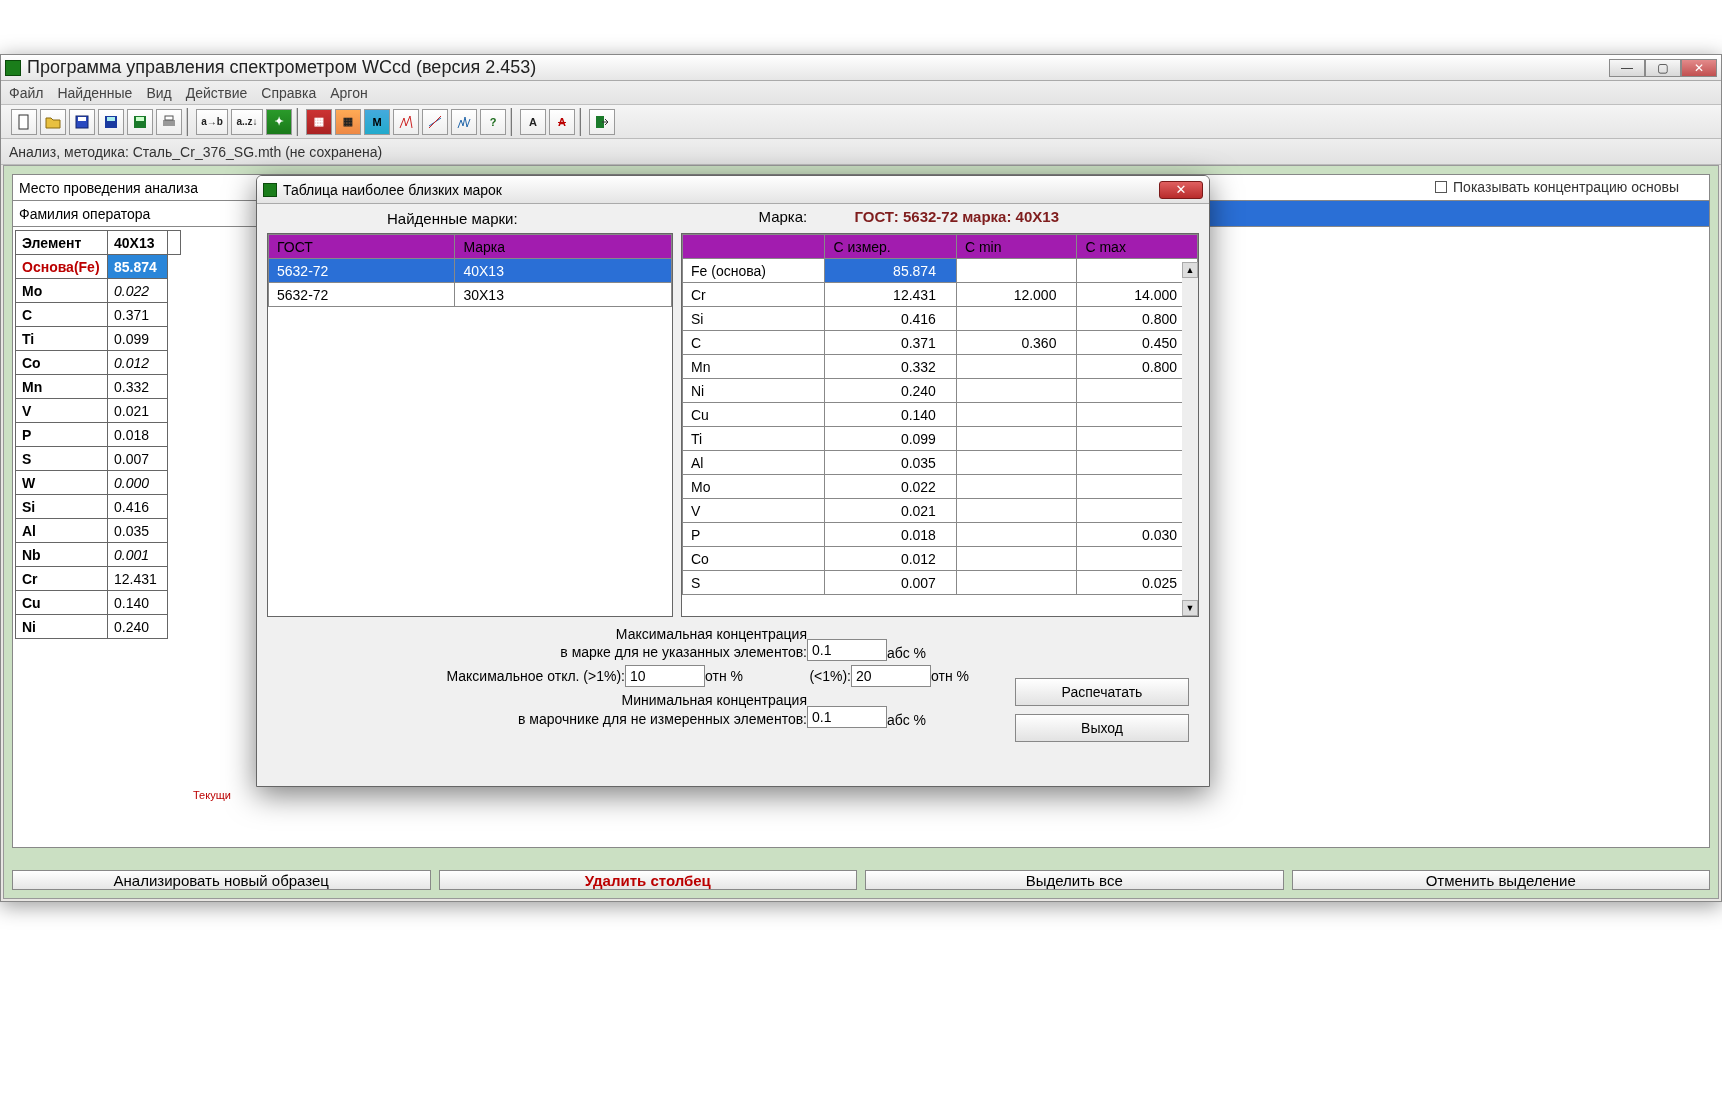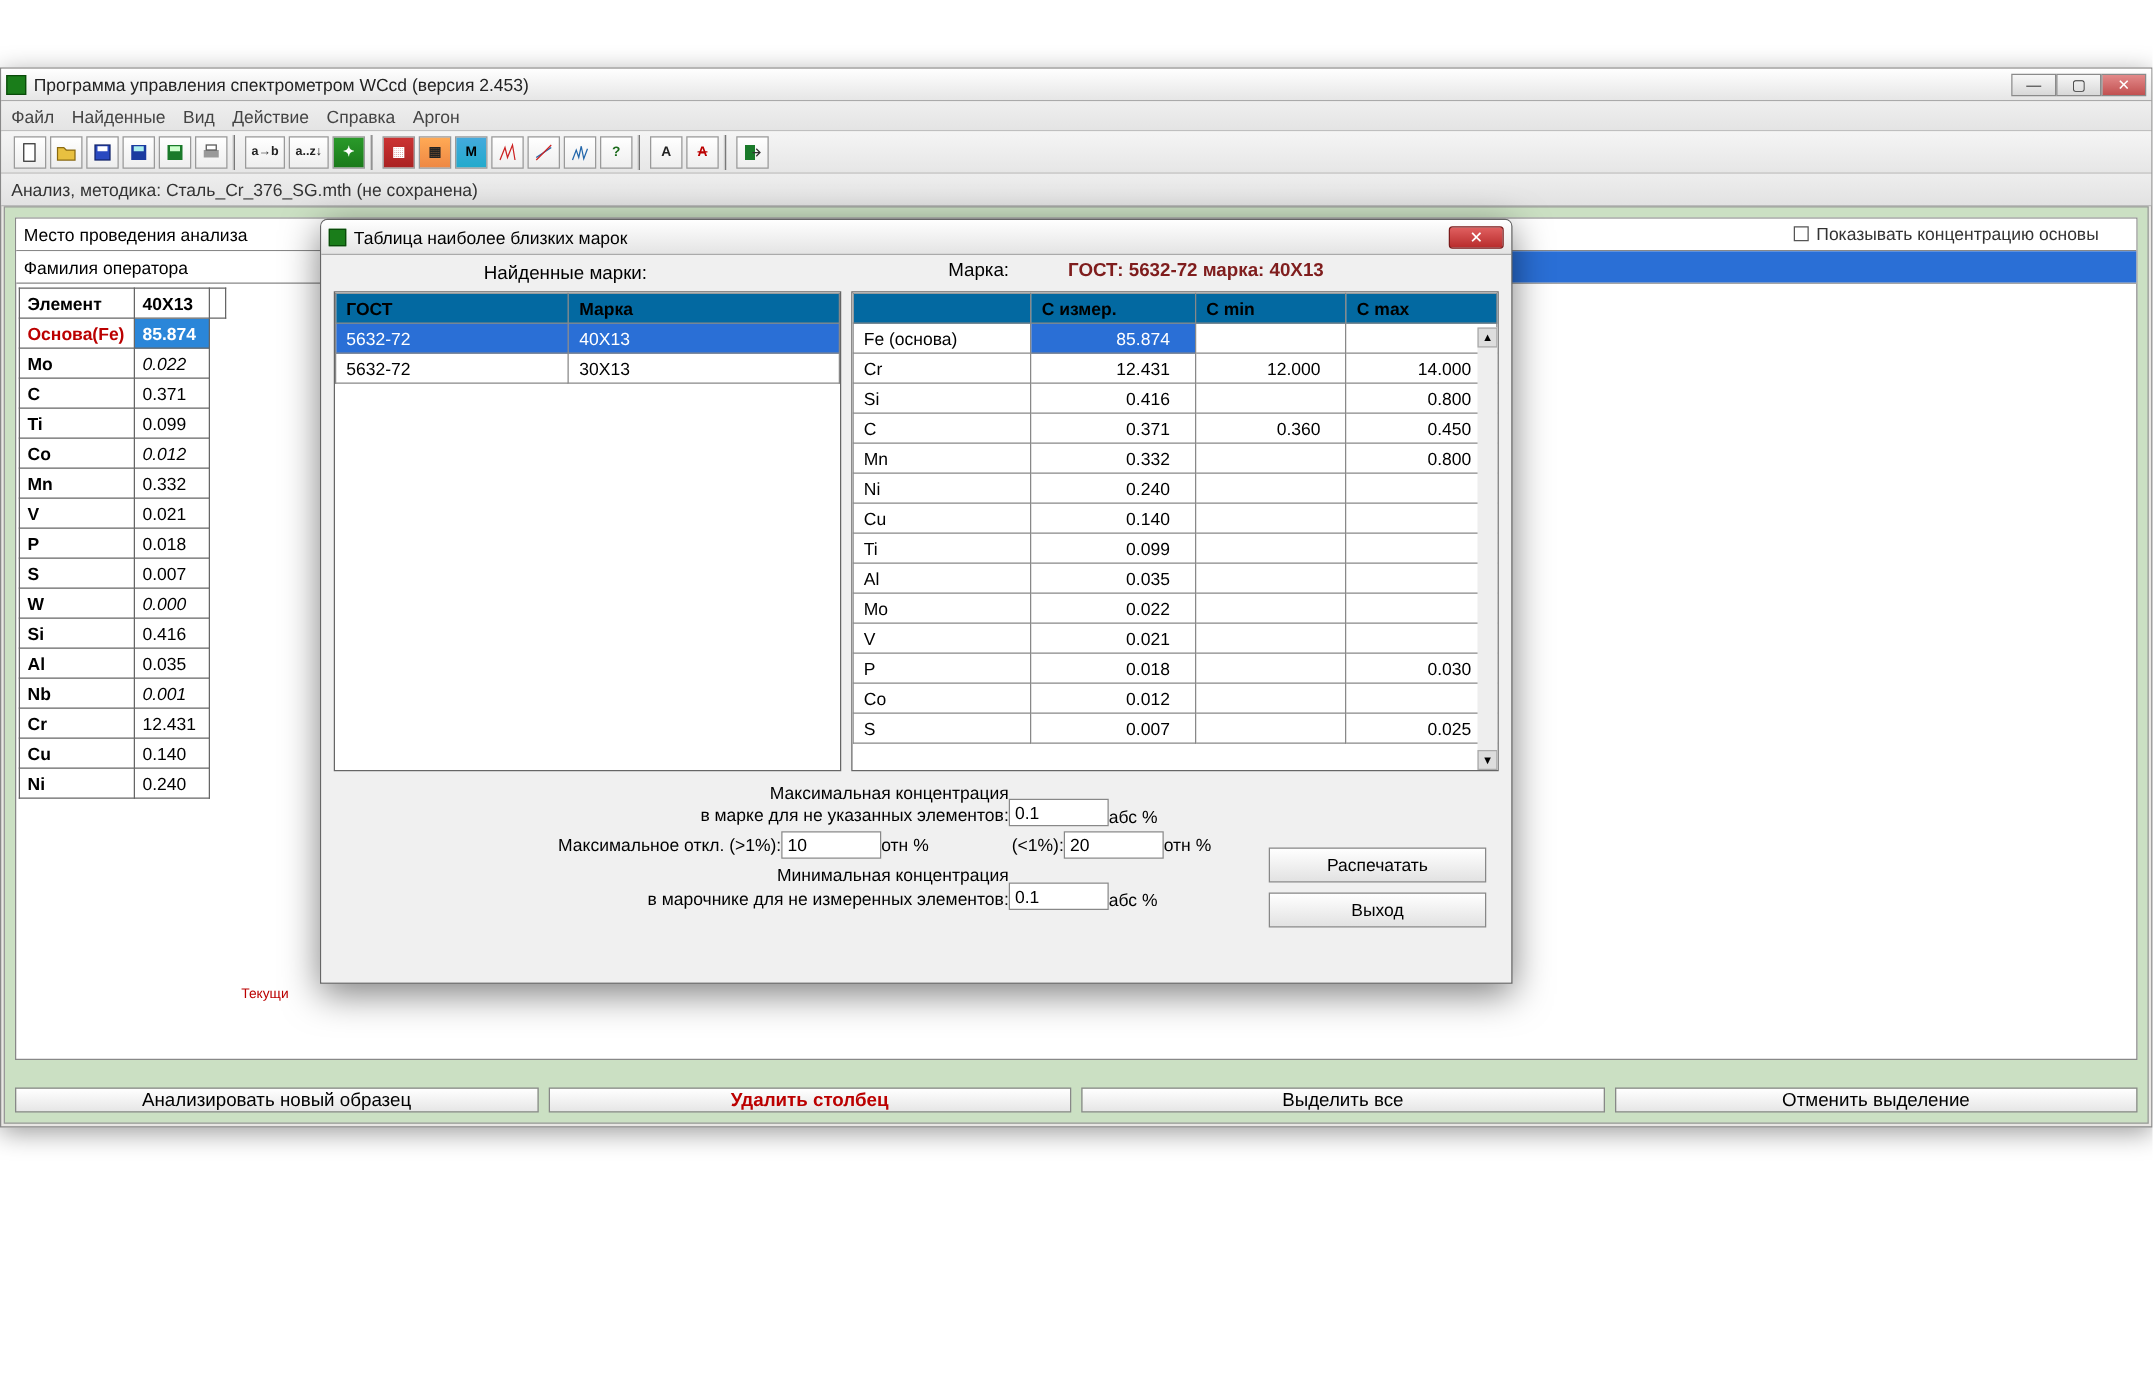--- a/index.html
+++ b/index.html
@@ -25,21 +25,21 @@
     background: linear-gradient(#fff, #e6e6e6);
     border-bottom: 1px solid #aaa;
     display: flex; align-items: center;
     padding: 0 4px;
     gap: 6px;
   }
   .titlebar .app-icon {
     width: 16px; height: 16px; background: #1a7d1a;
     border:1px solid #0a4a0a;
   }
-  .titlebar .title { font-size: 14px; color: #222; flex: 0 0 auto; }
+  .titlebar .title { font-size: 18px; color: #222; flex: 0 0 auto; }
   .titlebar .spacer { flex: 1; }
   .win-btns { display: flex; gap: 0; }
   .win-btn {
     width: 36px; height: 18px;
     background: linear-gradient(#f7f7f7,#d8d8d8);
     border: 1px solid #8a8a8a;
     display:flex; align-items:center; justify-content:center;
     font-size: 12px; color:#333;
   }
   .win-btn.close { background: linear-gradient(#e38a8a,#c15050); color:#fff;}
@@ -211,21 +211,21 @@
     width: 100%;
     background:#fff;
   }
   .grid th, .grid td {
     border: 1px solid #888;
     padding: 3px 8px;
     font-size: 14px;
     text-align: left;
     height: 24px;
   }
-  .grid th { background: #0369a1; font-weight: bold;}
+  .grid th { background: #a21caf; font-weight: normal;}
   .grid-wrap {
     border: 1px solid #666;
     background: #fff;
     height: 384px;
     overflow: hidden;
   }
   .pane-left .row.sel td { background: #2a6fd6; color:#fff;}
   .pane-right .row.sel td:nth-child(2) { background:#2a6fd6; color:#fff;}
   .pane-right td:nth-child(2),
   .pane-right td:nth-child(3),

